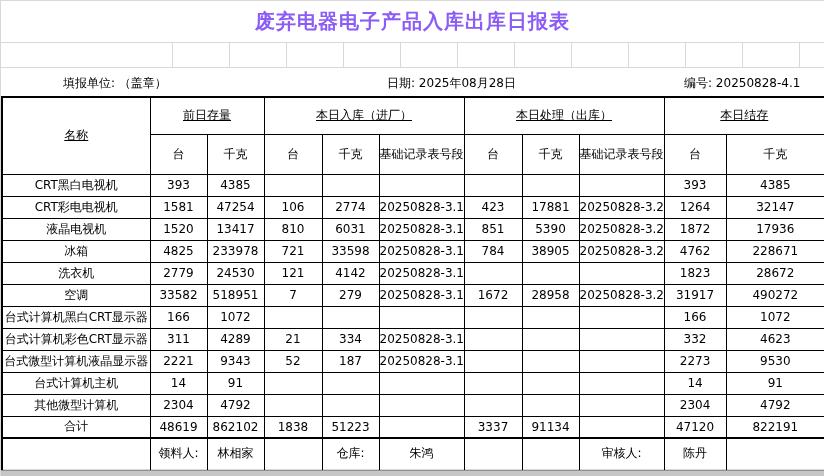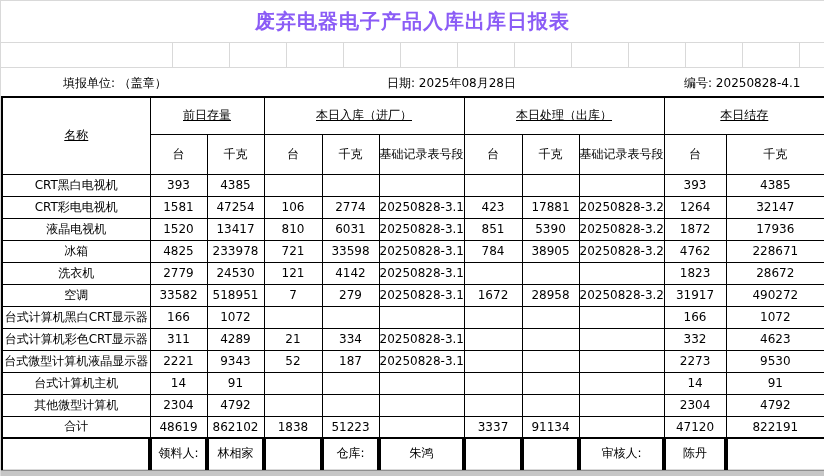--- a/index.html
+++ b/index.html
@@ -36,21 +36,21 @@
   }
   th.group { height:37px;text-decoration:underline; }
   th.sub { height:40px; white-space:normal; line-height:1.25; }
   table.main td { height:22px; }
   table.footer-table {
     width:823px; border-collapse:collapse; table-layout:fixed;
     border-left:2px solid #000; border-right:2px solid #000;
     border-bottom:1px solid #d9d9d9;
   }
   table.footer-table td {
-    border-left:1px solid #d4d4d4; border-right:4px solid #000000;
+    border-left:1px solid #d4d4d4; border-right:1px solid #000000;
     height:30px; text-align:center; vertical-align:middle;
     font-size:12px; color:#000; white-space:nowrap; overflow:hidden;
   }
   table.footer-table td:first-child { border-left:none; }
   table.footer-table td:last-child { border-right:none; }
   .bottom-strip {
     position:absolute; left:0; bottom:0; width:824px; height:6px;
     background:#c6c6c6; border-top:1px solid #8f8f8f;
   }
 </style>

